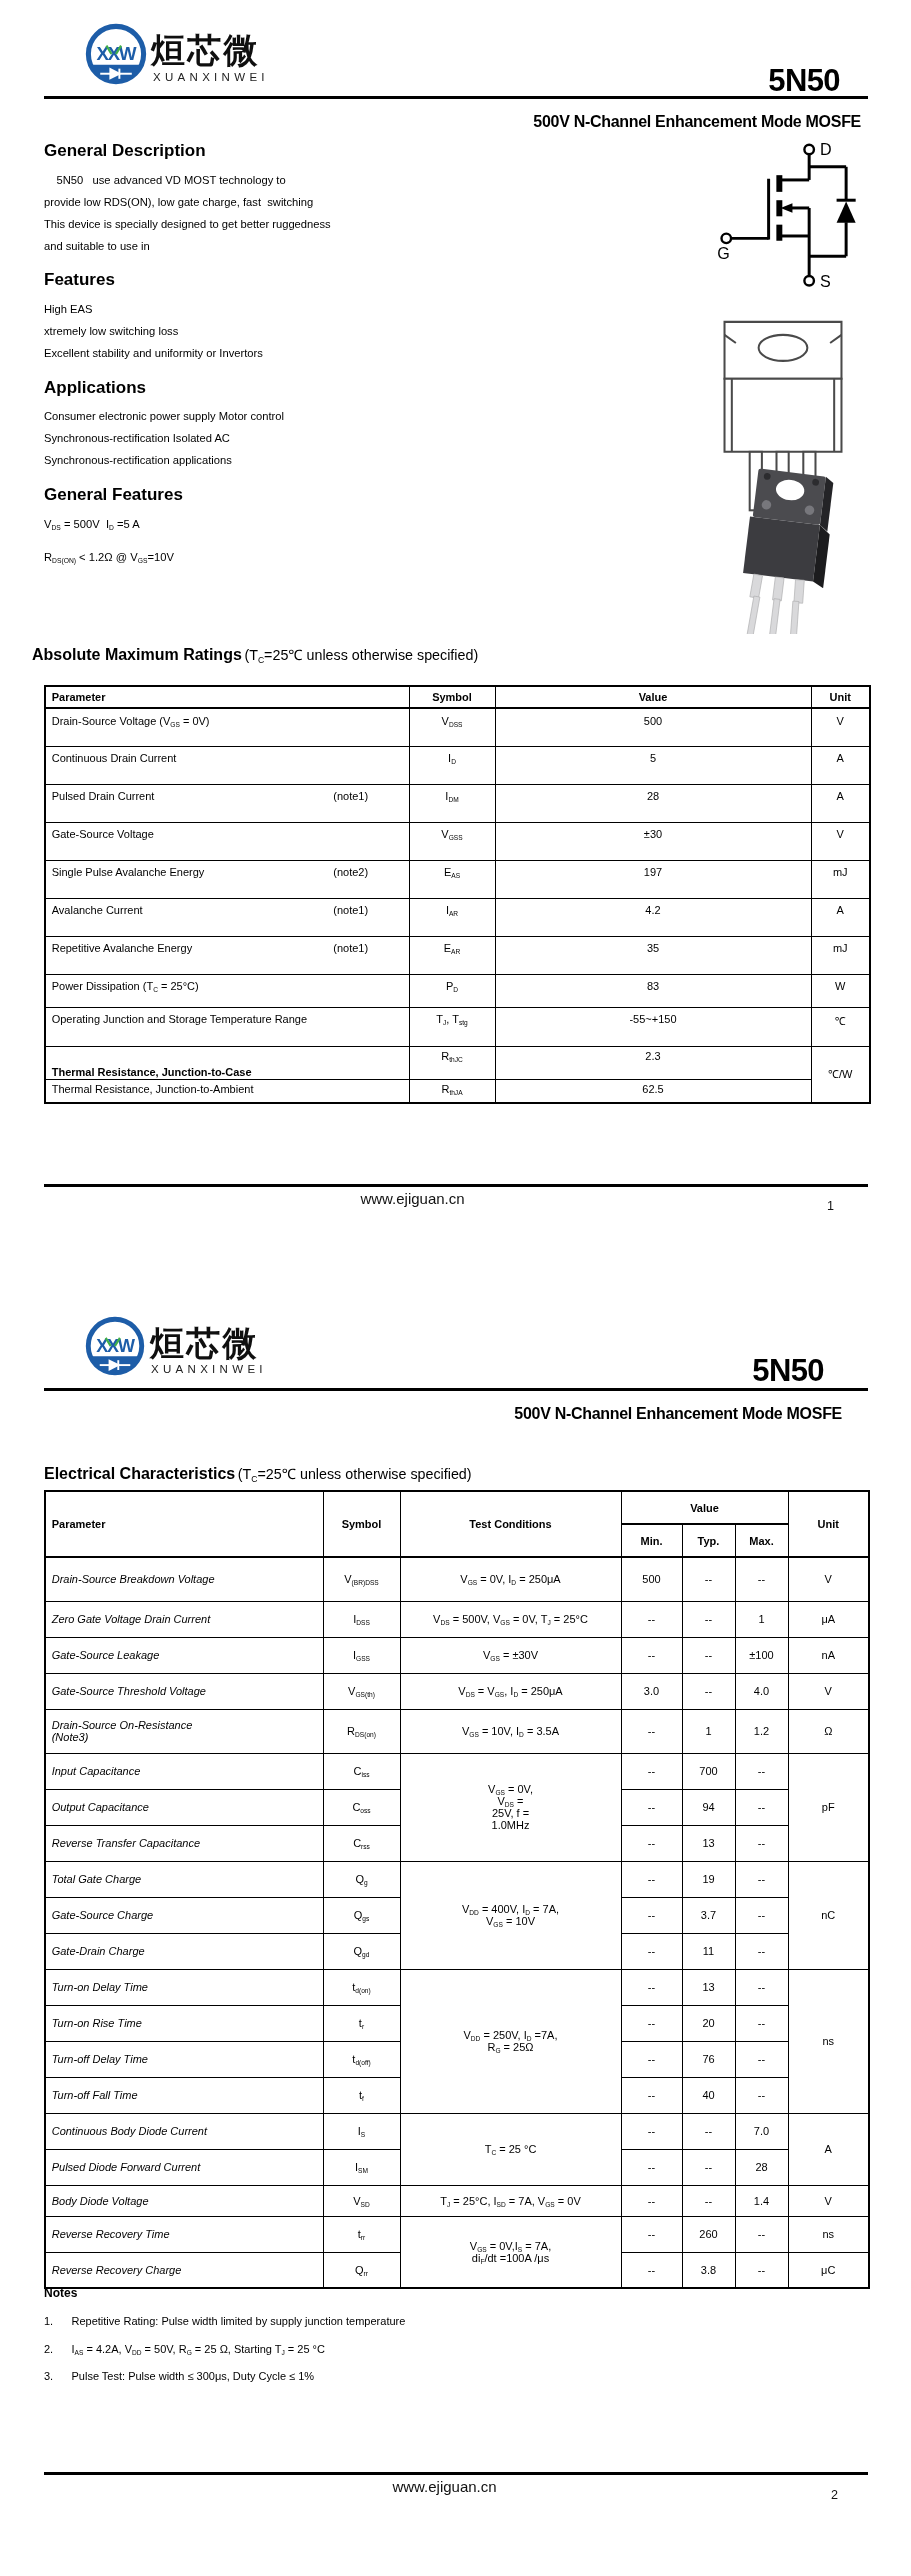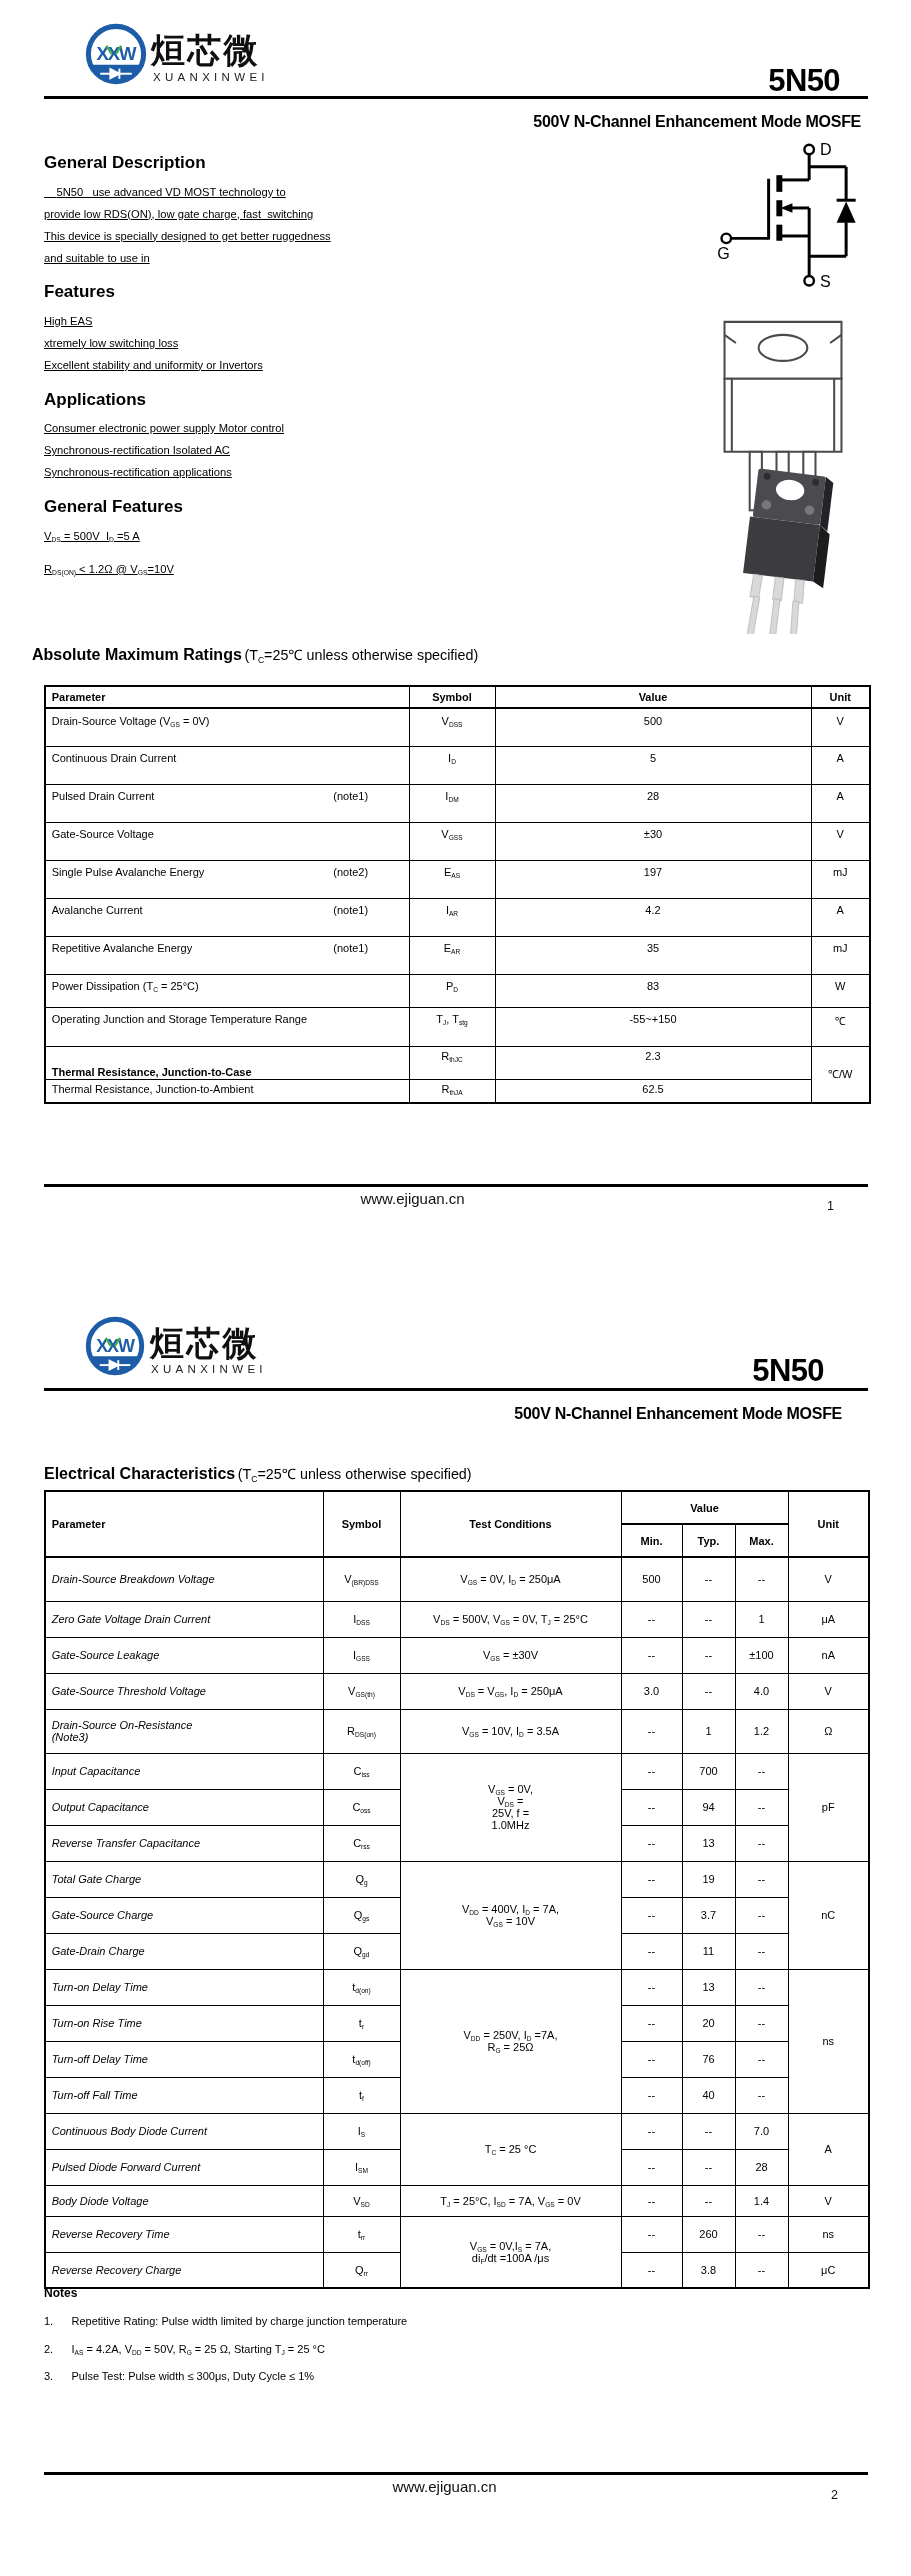--- a/index.html
+++ b/index.html
@@ -10,22 +10,22 @@
   
   .logo-cn{font-size:34px;font-weight:700;color:#0f0f0f;letter-spacing:2.3px;line-height:1;}
   .logo-en{font-size:11.5px;font-weight:500;color:#222;letter-spacing:4.3px;line-height:1;}
   .part-number{font-size:31px;font-weight:700;letter-spacing:-0.6px;color:#000;line-height:1;}
   .rule{background:#000;height:3.4px;}
   .subtitle{font-size:16px;font-weight:700;letter-spacing:-0.3px;color:#000;line-height:1;}
 
   
   .col-left{width:425px;}
   h2.sec{font-size:17px;font-weight:700;margin:13.8px 0 8px 0;line-height:1.15;}
-  h2.sec.first{margin-top:12px;}
-  p.line{font-size:11.2px;line-height:22px;margin:0;white-space:pre-wrap;text-decoration:underline;}
+  h2.sec.first{margin-top:0;}
+  p.line{font-size:11.2px;line-height:22px;margin:0;white-space:pre-wrap;}
   .gf p.line{line-height:23px;margin-bottom:10.3px;}
 
   
   .h-wrap{white-space:nowrap;}
   .h-title{font-size:16px;font-weight:700;}
   .h-note{font-size:14.3px;font-weight:400;}
 
   sub{font-size:0.6em;vertical-align:-0.3em;line-height:0;}
 
   
@@ -545,21 +545,21 @@
           <td class="v">--</td>
           <td class="u">μC</td>
         </tr>
       </tbody>
     </table>
 
     <div class="abs" style="left:44px;top:2286px;width:824px;">
       <div class="notes-title" style="margin-bottom:15px;">Notes</div>
       <div class="note-item">
         <span class="note-num">1.</span>
-        <span>Repetitive Rating: Pulse width limited by charge junction temperature</span>
+        <span>Repetitive Rating: Pulse width limited by supply junction temperature</span>
       </div>
       <div class="note-item">
         <span class="note-num">2.</span>
         <span>I<sub>AS</sub> = 4.2A, V<sub>DD</sub> = 50V, R<sub>G</sub> = 25 Ω, Starting T<sub>J</sub> = 25 °C</span>
       </div>
       <div class="note-item">
         <span class="note-num">3.</span>
         <span>Pulse Test: Pulse width ≤ 300μs, Duty Cycle ≤ 1%</span>
       </div>
     </div>

